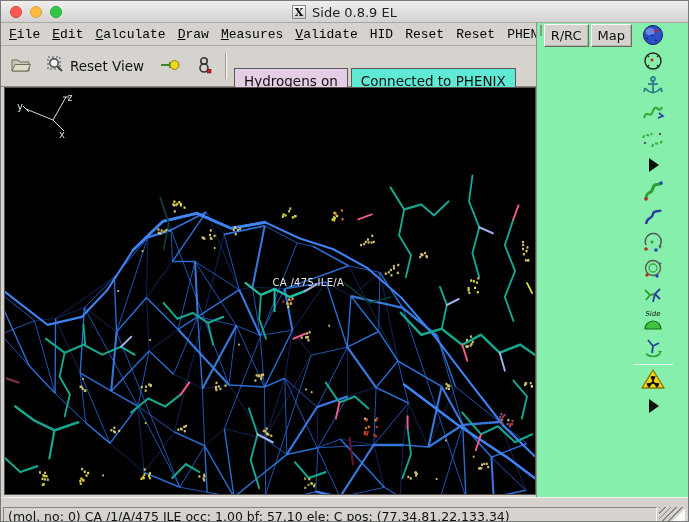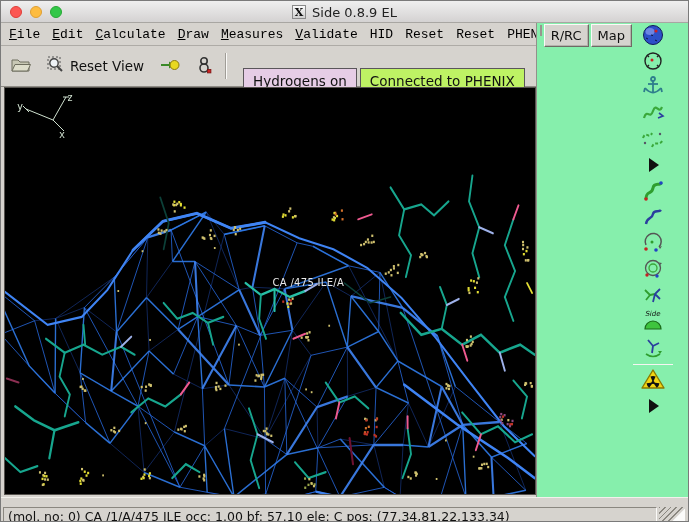--- a/index.html
+++ b/index.html
@@ -47,21 +47,21 @@
     background:#d6d3ce;border-bottom:1px solid #8f8c86;padding:0 4px;
   }
   .tbtn{
     display:flex;align-items:center;gap:5px;border:1px solid transparent;
     background:transparent;font-size:13.5px;padding:3px 5px;color:#111;
     font-family:"DejaVu Sans","Liberation Sans",sans-serif;
   }
   .tsep{width:2px;height:26px;margin:0 3px;border-left:1px solid #a09d97;border-right:1px solid #fbfaf8;}
   .pinkbtn{
     font-size:13.5px;padding:4px 9px;border:1px solid #5a565a;color:#111;
-    font-family:"DejaVu Sans","Liberation Sans",sans-serif;white-space:nowrap;margin-left:9px;
+    font-family:"DejaVu Sans","Liberation Sans",sans-serif;white-space:nowrap;
   }
   .pinkbtn + .pinkbtn{margin-left:3px;}
   
   .canvas-wrap{
     flex:1 1 auto;position:relative;margin:0 0 2px 3px;
     background:#000;border:1px solid #55524e;overflow:hidden;
   }
   .scene-svg{position:absolute;inset:0;width:100%;height:100%;}
   .axes-svg{position:absolute;left:6px;top:2px;}
   .axes-svg text{fill:#cfe0cf;font-size:10px;font-family:"DejaVu Sans Mono","Liberation Mono",monospace;}
@@ -185,21 +185,21 @@
         <button class="tbtn">
           <span>
             <svg width="16" height="18" viewBox="0 0 16 18">
               <circle cx="8" cy="5" r="3.2" fill="none" stroke="#333" stroke-width="1.6"></circle>
               <circle cx="8" cy="12" r="4" fill="none" stroke="#333" stroke-width="1.6"></circle>
               <rect x="11.5" y="13.5" width="3.4" height="3.4" fill="#cc2222" stroke="#7a1010" stroke-width="0.8"></rect>
             </svg>
           </span>
         </button>
         <span class="tsep"></span>
-        <span id="toolbar-toggles"><button class="pinkbtn" style="background: rgb(230, 205, 230);">Hydrogens on</button><button class="pinkbtn" style="background: #bef264; margin-top: 30px;">Connected to PHENIX</button></span>
+        <span id="toolbar-toggles"><button class="pinkbtn" style="background: rgb(230, 205, 230);">Hydrogens on</button><button class="pinkbtn" style="background: #5eead4; margin-top: 30px;">Connected to PHENIX</button></span>
       </div>
 
       <div class="canvas-wrap">
         <svg class="scene-svg" id="scene" viewBox="0 0 621 408" preserveAspectRatio="none">
             <path d="M34.7 233.9L59.3 231.6M28.5 279.4L58.7 306.7M59.3 231.6L93.1 220.6M59.3 231.6L88.1 286.3M59.3 231.6L128.1 190.1M58.7 306.7L94.5 336.2M93.1 220.6L130.8 245.2M128.1 190.1L167.4 150.2M123.1 357.0L163.1 386.3M167.4 150.2L165.9 210.6M165.9 210.6L196.3 174.3M165.9 210.6L168.9 264.3M168.9 264.3L202.9 242.6M155.9 319.8L163.1 386.3M163.1 386.3L198.5 345.8M197.6 287.5L231.4 302.2M198.5 345.8L257.0 147.1M236.0 124.6L257.0 147.1M236.0 124.6L274.6 202.7M231.4 302.2L262.5 298.4M234.1 359.6L257.2 342.3M237.0 406.3L268.5 411.0M274.6 202.7L290.1 200.2M262.5 298.4L304.9 352.7M257.2 342.3L304.9 352.7M290.1 200.2L327.8 201.8M304.9 352.7L328.1 291.8M304.9 352.7L358.8 268.6M337.0 243.5L358.8 268.6M337.0 243.5L376.5 195.0M337.0 243.5L328.1 291.8M342.8 410.5L392.7 411.0M361.0 159.1L402.9 178.7M376.5 195.0L405.6 209.2M365.8 320.7L366.9 361.6M402.9 178.7L460.6 274.4M405.6 209.2L439.5 185.3M401.3 260.4L401.8 309.8M401.8 309.8L435.0 301.0M393.2 352.8L432.4 358.6M439.5 185.3L460.6 274.4M432.4 358.6L444.7 401.3M473.0 316.5L496.4 360.7M473.0 316.5L466.7 358.8M466.7 358.8L463.2 410.9M496.4 360.7L528.0 300.1M510.6 411.0L540.3 411.0M579.8 335.7L610.6 404.3" stroke="#1c4096" stroke-width="0.7" fill="none" opacity="0.9"></path>
             <path d="M-12.9 201.0L34.7 233.9M-5.1 247.5L28.5 279.4M-5.1 247.5L34.7 233.9M34.7 233.9L58.7 306.7M58.7 306.7L94.5 336.2M93.1 220.6L128.1 190.1M93.1 220.6L155.9 319.8M88.1 286.3L123.1 357.0M88.1 286.3L94.5 336.2M128.1 190.1L167.4 150.2M130.8 245.2L167.4 150.2M130.8 245.2L205.1 401.2M167.4 150.2L194.7 142.7M168.9 264.3L155.9 319.8M155.9 319.8L198.5 345.8M155.9 319.8L205.1 401.2M194.7 142.7L236.0 124.6M194.7 142.7L196.3 174.3M194.7 142.7L262.5 298.4M202.9 242.6L222.8 174.4M197.6 287.5L226.0 229.7M205.1 401.2L237.0 406.3M205.1 401.2L234.1 359.6M222.8 174.4L274.6 202.7M222.8 174.4L271.3 238.9M226.0 229.7L271.3 238.9M231.4 302.2L234.1 359.6M237.0 406.3L268.5 411.0M257.0 147.1L304.5 138.5M257.0 147.1L274.6 202.7M271.3 238.9L299.1 248.6M271.3 238.9L304.1 300.5M271.3 238.9L262.5 298.4M257.2 342.3L342.5 155.6M304.5 138.5L342.5 155.6M290.1 200.2L299.1 248.6M299.1 248.6L337.0 243.5M299.1 248.6L327.8 201.8M299.1 248.6L304.1 300.5M304.1 300.5L304.9 352.7M304.9 352.7L330.4 368.3M304.9 352.7L305.5 408.5M305.5 408.5L358.8 268.6M342.5 155.6L361.0 159.1M328.1 291.8L365.8 320.7M328.1 291.8L330.4 368.3M328.1 291.8L392.7 411.0M342.8 410.5L364.3 405.6M342.8 410.5L364.3 405.6M358.8 268.6L401.3 260.4M365.8 320.7L401.3 260.4M366.9 361.6L393.2 352.8M366.9 361.6L401.8 309.8M366.9 361.6L364.3 405.6M366.9 361.6L432.4 358.6M402.9 178.7L439.5 185.3M392.7 411.0L444.7 401.3M439.5 185.3L438.1 244.8M435.0 301.0L432.4 358.6M432.4 358.6L473.0 316.5M444.7 401.3L463.2 410.9M444.7 401.3L463.2 410.9M466.4 221.0L507.1 249.5M466.4 221.0L540.3 411.0M460.6 274.4L473.0 316.5M463.2 410.9L510.6 411.0M507.1 249.5L536.6 338.5M510.6 411.0L536.6 338.5M528.0 300.1L579.8 335.7M540.3 411.0L572.8 411.0M579.8 335.7L611.7 357.2M570.3 371.0L610.6 404.3" stroke="#2565d6" stroke-width="1" fill="none" opacity="0.9"></path>
             <path d="M-12.9 201.0L28.5 279.4M28.5 279.4L58.7 306.7M59.3 231.6L58.7 306.7M93.1 220.6L88.1 286.3M88.1 286.3L124.5 304.6M94.5 336.2L123.1 357.0M128.1 190.1L130.8 245.2M130.8 245.2L165.9 210.6M124.5 304.6L155.9 319.8M124.5 304.6L168.9 264.3M123.1 357.0L155.9 319.8M165.9 210.6L202.9 242.6M168.9 264.3L197.6 287.5M163.1 386.3L205.1 401.2M194.7 142.7L236.0 124.6M196.3 174.3L222.8 174.4M196.3 174.3L236.0 124.6M202.9 242.6L226.0 229.7M198.5 345.8L234.1 359.6M226.0 229.7L274.6 202.7M226.0 229.7L231.4 302.2M234.1 359.6L268.5 411.0M234.1 359.6L237.0 406.3M257.0 147.1L304.5 138.5M262.5 298.4L304.1 300.5M257.2 342.3L268.5 411.0M268.5 411.0L305.5 408.5M268.5 411.0L330.4 368.3M304.1 300.5L328.1 291.8M304.1 300.5L337.0 243.5M305.5 408.5L342.8 410.5M305.5 408.5L342.8 410.5M327.8 201.8L376.5 195.0M327.8 201.8L402.9 178.7M330.4 368.3L366.9 361.6M361.0 159.1L402.9 178.7M376.5 195.0L401.3 260.4M364.3 405.6L392.7 411.0M405.6 209.2L438.1 244.8M405.6 209.2L401.3 260.4M401.3 260.4L438.1 244.8M393.2 352.8L444.7 401.3M439.5 185.3L466.4 221.0M438.1 244.8L460.6 274.4M435.0 301.0L473.0 316.5M435.0 301.0L460.6 274.4M460.6 274.4L511.9 300.0M466.7 358.8L496.4 360.7M507.1 249.5L528.0 300.1M536.6 338.5L570.3 371.0M536.6 338.5L540.3 411.0M570.3 371.0L611.7 357.2M572.8 411.0L610.6 404.3M572.8 411.0L610.6 404.3" stroke="#2f7ae8" stroke-width="1.6" fill="none" opacity="0.9"></path>
             <path d="M130.8 245.2L124.5 304.6M167.4 150.2L194.7 142.7M202.9 242.6L262.5 298.4M222.8 174.4L226.0 229.7M231.4 302.2L271.3 238.9M274.6 202.7L299.1 248.6M304.5 138.5L290.1 200.2M327.8 201.8L337.0 243.5M330.4 368.3L365.8 320.7M365.8 320.7L401.8 309.8M364.3 405.6L392.7 411.0M405.6 209.2L466.4 221.0M401.3 260.4L435.0 301.0M392.7 411.0L432.4 358.6M432.4 358.6L466.7 358.8M466.4 221.0L507.1 249.5M511.9 300.0L536.6 338.5M511.9 300.0L496.4 360.7M496.4 360.7L536.6 338.5M536.6 338.5L579.8 335.7M570.3 371.0L572.8 411.0" stroke="#3f84f4" stroke-width="2.4" fill="none" opacity="0.9"></path>
             <polyline points="0,205 50,238 90,230 120,203 150,163 185,134 225,126 265,141 305,135 345,151 385,162 425,181 465,211 505,251 545,296 585,340 621,370" stroke="#3f84f4" stroke-width="2.2" fill="none" stroke-linecap="round"></polyline>
             <polyline points="150,163 185,134 225,126 265,141 305,135" stroke="#3f84f4" stroke-width="3" fill="none" stroke-linecap="round"></polyline>

